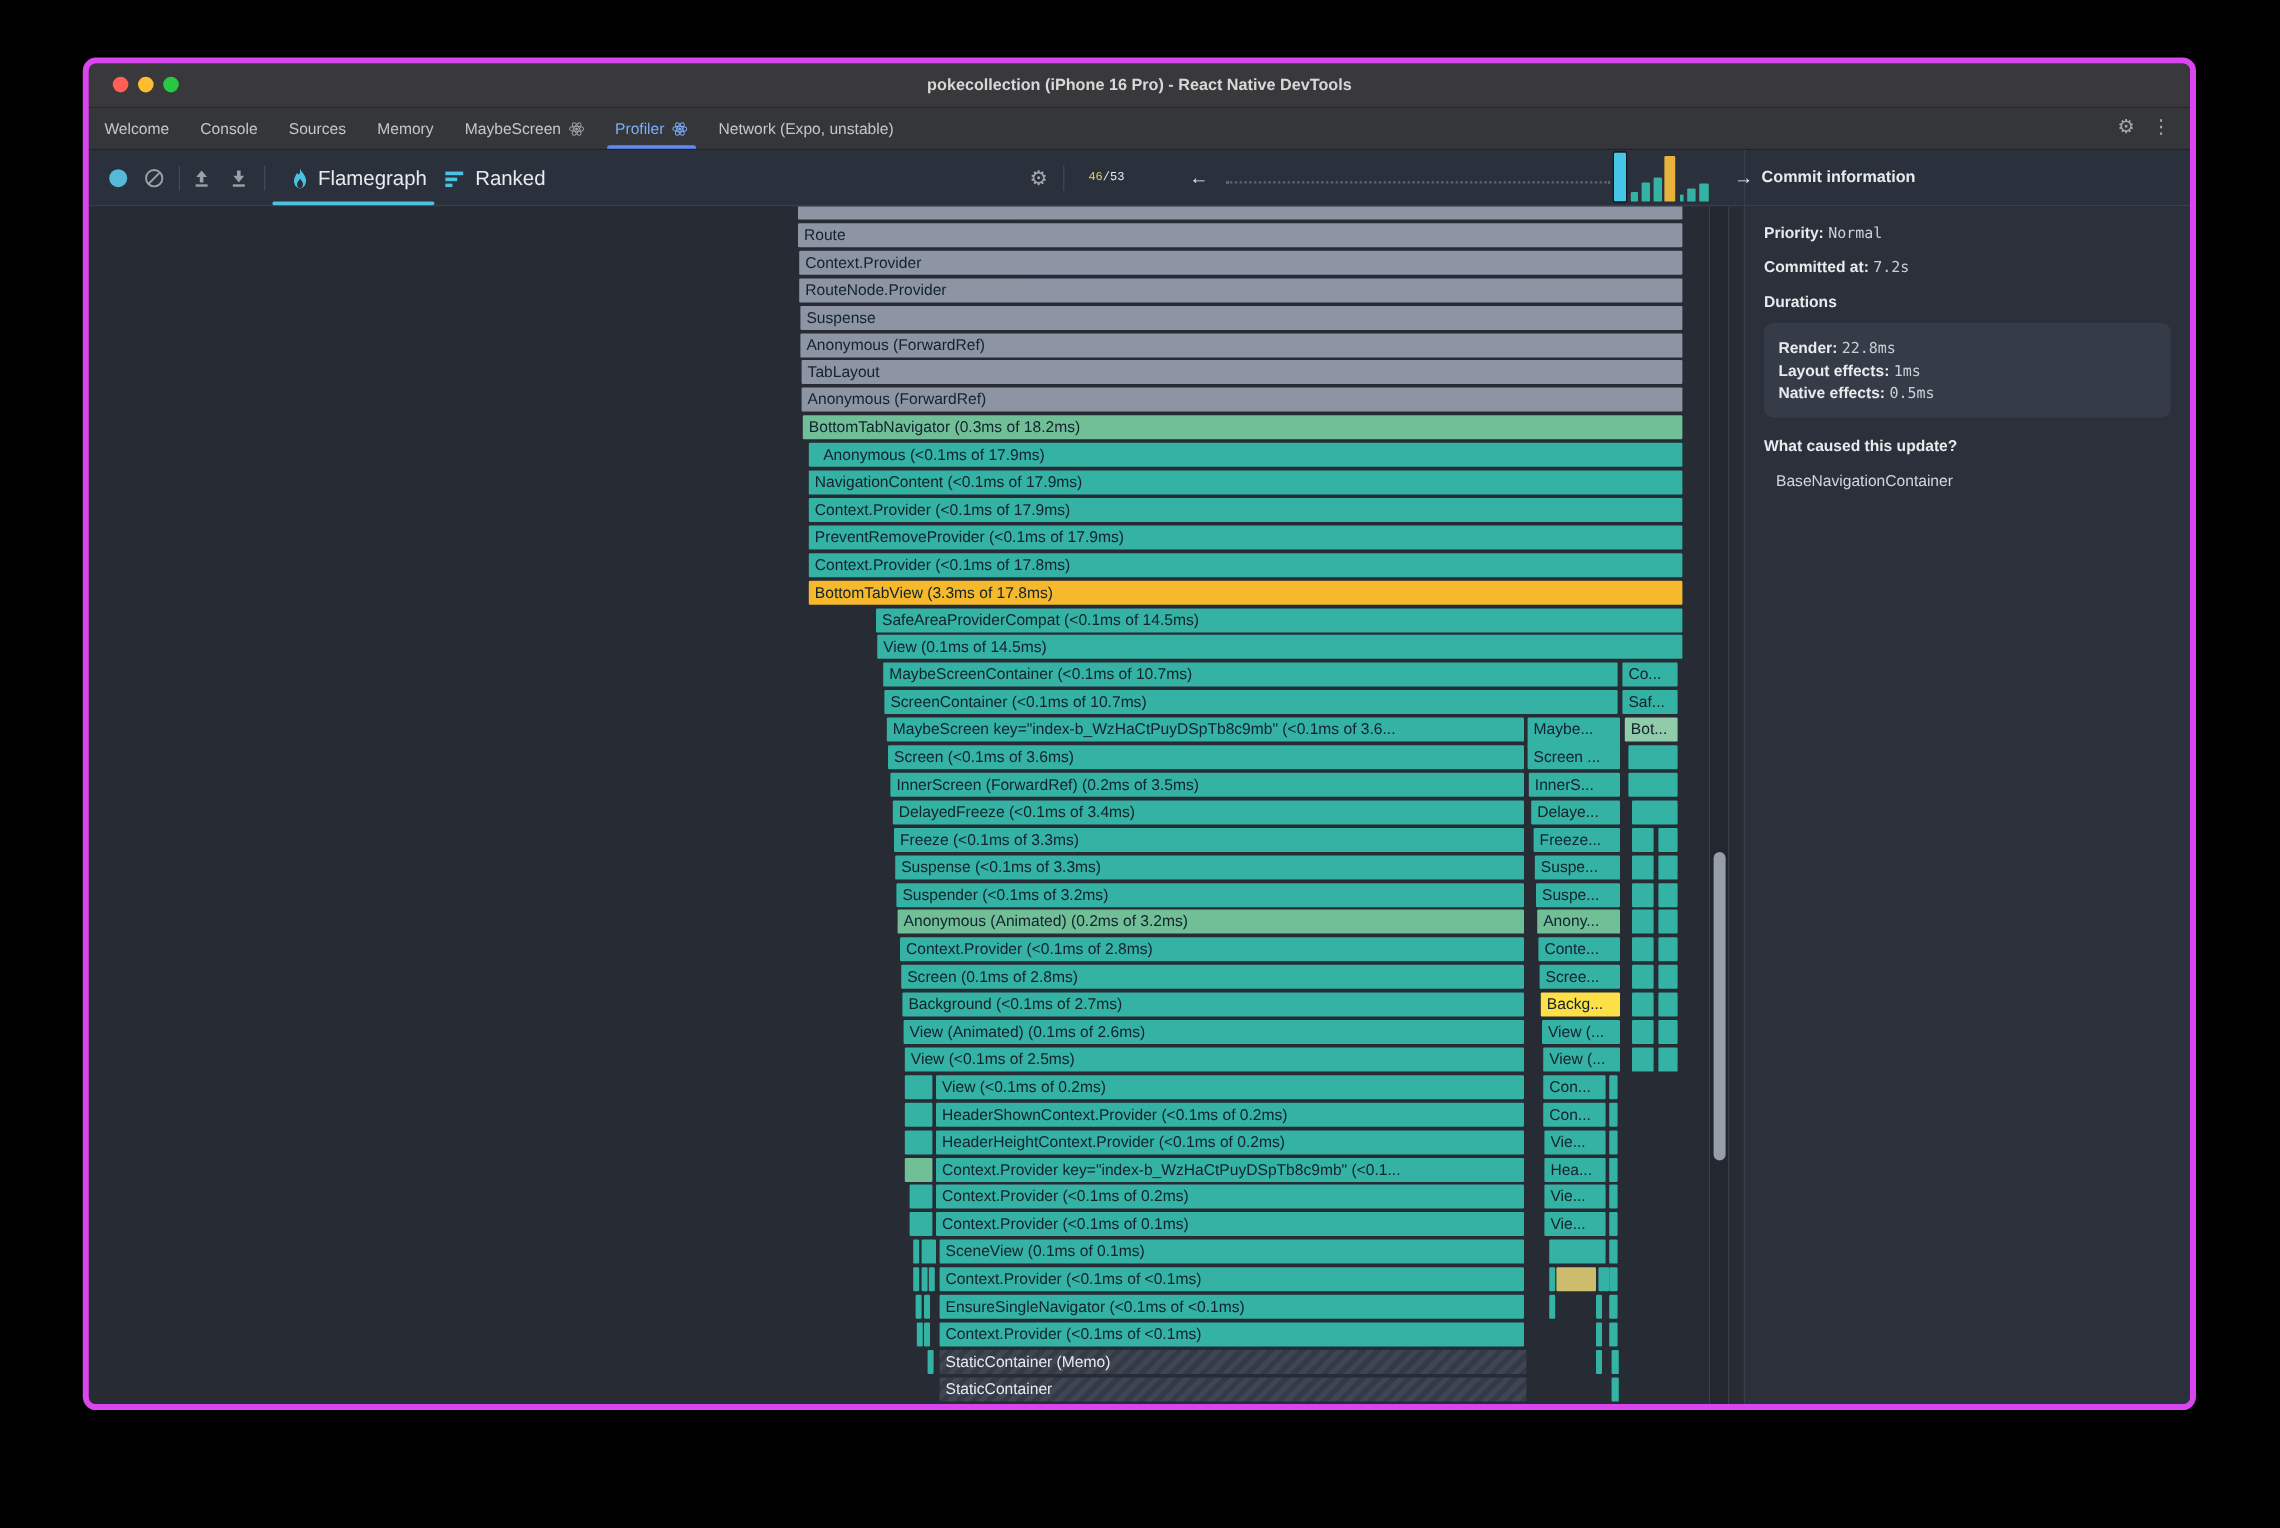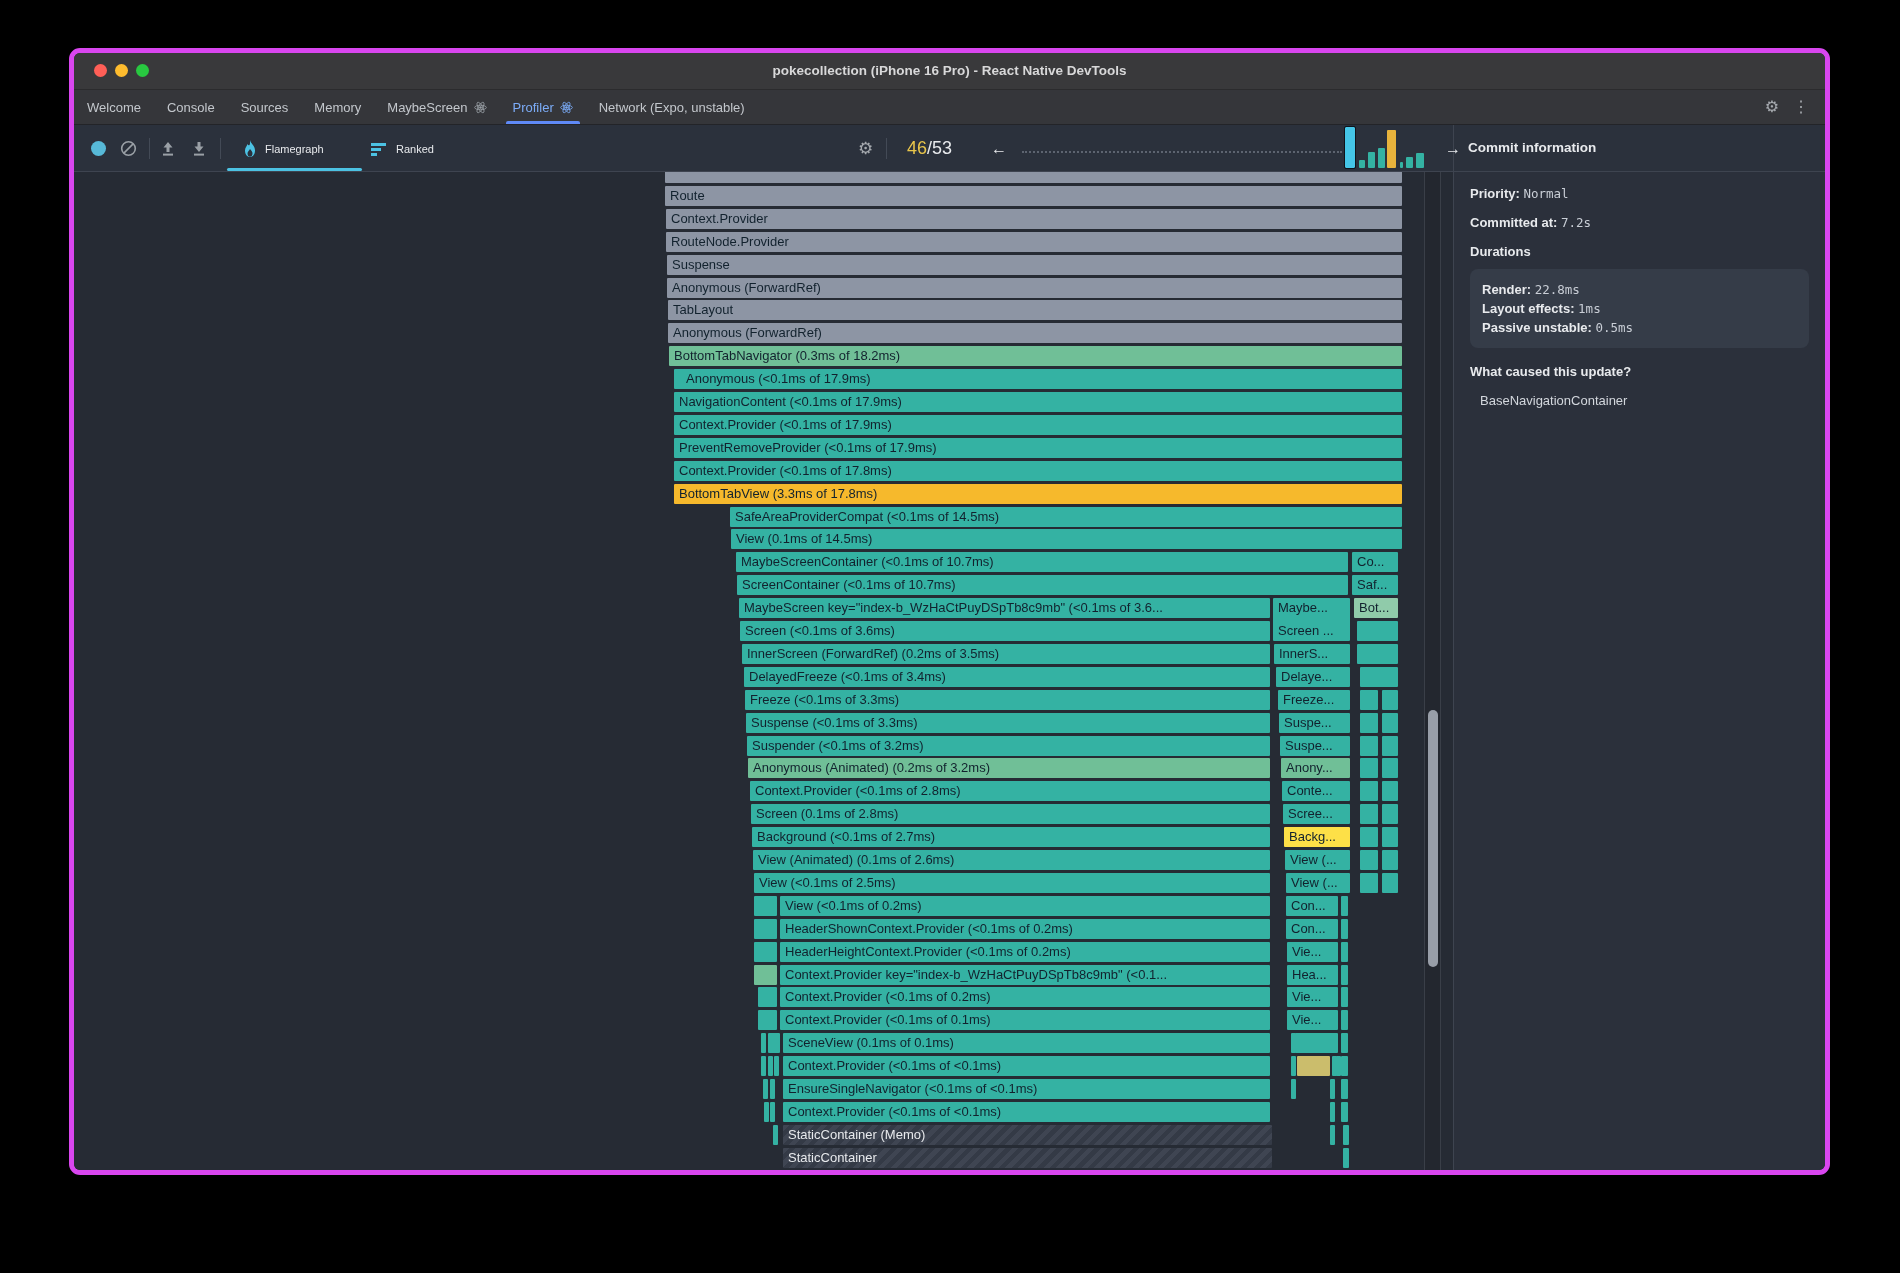--- a/index.html
+++ b/index.html
@@ -20,26 +20,26 @@
   .tab.sel{color:#7cacf8;}
   .tab.sel .underline{position:absolute;left:6px;right:6px;bottom:0;height:3px;background:#5f8af8;border-radius:2px 2px 0 0;}
   .tabbar-right{margin-left:auto;display:flex;align-items:center;gap:14px;padding-right:16px;color:#a5a9ae;}
   .glyph-btn{font-size:16px;line-height:1;color:#a5a9ae;}
   
   .toolbar-row{display:flex;height:47px;}
   .toolbar{position:relative;flex:1;background:#2b313c;border-bottom:1px solid #3e4450;}
   .panel-header{width:372px;background:#2b313c;border-left:1px solid #3e4450;border-bottom:1px solid #3e4450;
     box-sizing:border-box;line-height:45px;padding-left:14px;color:#e8eaed;font-size:13.5px;font-weight:700;}
   .tb{position:absolute;top:0;height:47px;display:flex;align-items:center;}
-  .tb-label{color:#e8eaed;font-size:11px;}
+  .tb-label{color:#e8eaed;font-size:17px;}
   .vdiv{position:absolute;top:13px;width:1px;height:21px;background:#434a56;}
   .fg-underline{position:absolute;bottom:0;height:3px;background:#4cc2e3;border-radius:2px;}
   .dashes{position:absolute;border-top:2px dotted #5d6470;}
   .nav-arrow{font-size:16px;color:#e8eaed;}
-  .commit-count{font-family:Liberation Sans, sans-serif;font-size:18px;color:#e8eaed;}
+  .commit-count{font-family:Liberation Mono, monospace;font-size:10px;color:#e8eaed;}
   .commit-count .cur{color:#e9c64b;}
   #commit-chart{position:absolute;height:42px;bottom:2px;}
   #commit-chart .cbar{position:absolute;bottom:1px;border-radius:1px;}
   
   .content{position:relative;display:flex;height:1010px;}
   .graph{position:relative;flex:1;background:#262b34;overflow:hidden;}
   .frow-cell{position:absolute;height:20px;box-sizing:border-box;overflow:hidden;white-space:nowrap;
     font-size:13px;line-height:20px;padding-left:5px;color:#12222e;border-radius:1px;}
   .c-st{background:repeating-linear-gradient(135deg,#3f4552 0 4.5px,#343a46 4.5px 9px);color:#e8eaed;}
   .scroll-track{position:absolute;top:0;bottom:0;width:17px;background:#23272f;
@@ -315,19 +315,19 @@
         <div class="frow-cell c-st" style="left: 709px; top: 975.7px; width: 489px; height: 20px;">StaticContainer</div>
         <div class="frow-cell" style="left: 1269px; top: 975.7px; width: 6px; height: 20px; background: rgb(52, 178, 163);"></div>
       </div>
     <div class="panel">
       <div class="p-row"><b>Priority</b><b>: </b><span class="mono">Normal</span></div>
       <div class="p-row"><b>Committed at</b><b>: </b><span class="mono">7.2s</span></div>
       <div class="p-row" style="margin-bottom:4px"><b>Durations</b></div>
       <div class="dur-box" id="durations-box">
           <div class="dur-line"><b>Render: </b><span class="mono">22.8ms</span></div>
           <div class="dur-line"><b>Layout effects: </b><span class="mono">1ms</span></div>
-          <div class="dur-line"><b>Passive unstable: </b><span class="mono">0.5ms</span></div>
+          <div class="dur-line"><b>Native effects: </b><span class="mono">0.5ms</span></div>
         </div>
       <div class="p-row"><b>What caused this update?</b></div>
       <div class="cause-item">BaseNavigationContainer</div>
     </div>
   </div>
 </div>
 
 </body></html>

